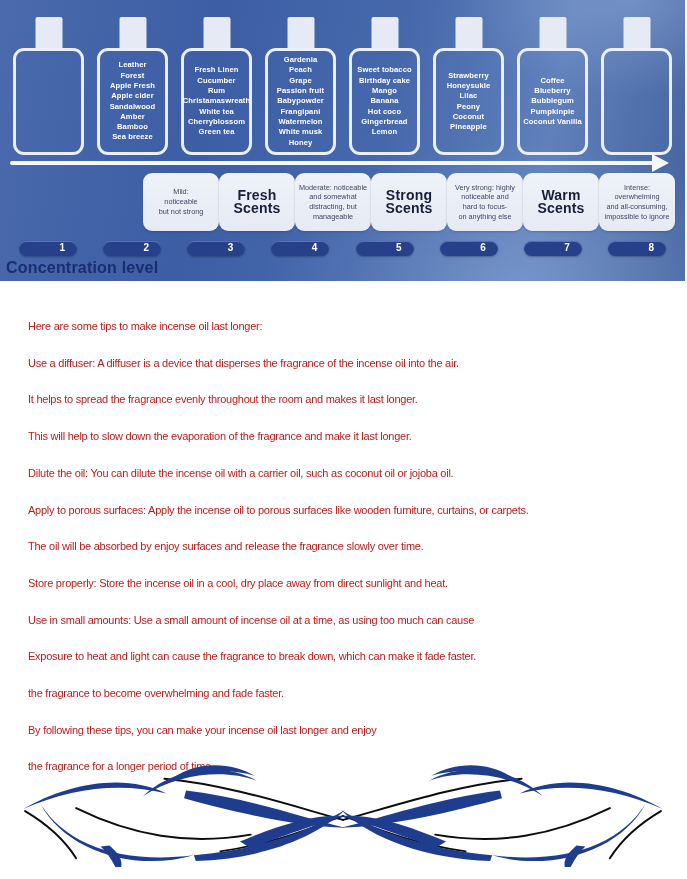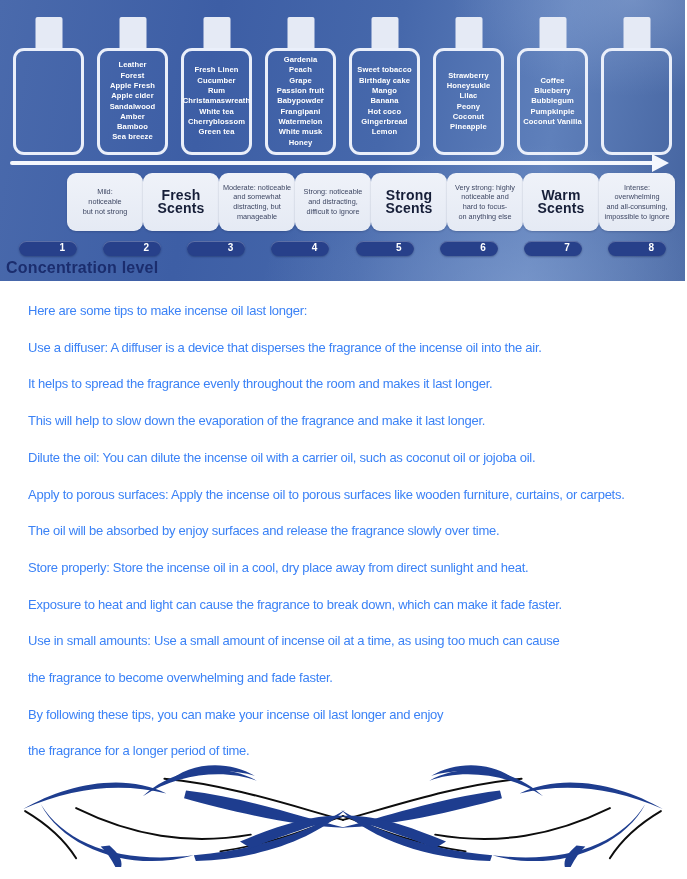--- a/index.html
+++ b/index.html
@@ -43,21 +43,21 @@
   .pill{width:58px;height:14.5px;background:#27408a;border-radius:9px;
     box-shadow:inset 0 1px 0 rgba(255,255,255,.25),0 1px 2px rgba(10,20,60,.35);
     display:flex;align-items:center;justify-content:flex-end;}
   .pill .num{color:#ffffff;font-size:10px;font-weight:bold;padding-right:12px;line-height:14px;}
 
   .caption{position:absolute;left:6px;top:259px;color:#1b2d6e;
     font-size:16px;font-weight:bold;letter-spacing:.2px;}
 
   
   .tips{position:absolute;left:28px;top:303px;right:8px;}
-  .tips p{margin:0 0 21px 0;font-size:13px;line-height:15.7px;color:#3b82f6;
+  .tips p{margin:16px 0 21px 0;font-size:11px;line-height:15.7px;color:#b91c1c;
     letter-spacing:-0.25px;white-space:nowrap;}
 
   
   .flourish{position:absolute;left:14px;top:763px;width:658px;height:104px;}
 </style>
 </head>
 <body>
 
 <div class="page">
 
@@ -160,25 +160,20 @@
         </div>
       <div class="level-box big">
           <span class="desc">Fresh Scents</span>
         </div>
       <div class="level-box">
           <span class="desc">Moderate: noticeable
 and somewhat
 distracting, but
 manageable</span>
         </div>
-      <div class="level-box">
-          <span class="desc">Strong: noticeable
-and distracting,
-difficult to ignore</span>
-        </div>
       <div class="level-box big">
           <span class="desc">Strong Scents</span>
         </div>
       <div class="level-box">
           <span class="desc">Very strong: highly
 noticeable and
 hard to focus-
 on anything else</span>
         </div>
       <div class="level-box big">
@@ -240,22 +235,22 @@
 
   <div class="tips">
     <p>Here are some tips to make incense oil last longer:</p>
     <p>Use a diffuser: A diffuser is a device that disperses the fragrance of the incense oil into the air.</p>
     <p>It helps to spread the fragrance evenly throughout the room and makes it last longer.</p>
     <p>This will help to slow down the evaporation of the fragrance and make it last longer.</p>
     <p>Dilute the oil: You can dilute the incense oil with a carrier oil, such as coconut oil or jojoba oil.</p>
     <p>Apply to porous surfaces: Apply the incense oil to porous surfaces like wooden furniture, curtains, or carpets.</p>
     <p>The oil will be absorbed by enjoy surfaces and release the fragrance slowly over time.</p>
     <p>Store properly: Store the incense oil in a cool, dry place away from direct sunlight and heat.</p>
+    <p>Use in small amounts: Use a small amount of incense oil at a time, as using too much can cause</p>
     <p>Exposure to heat and light can cause the fragrance to break down, which can make it fade faster.</p>
-    <p>Use in small amounts: Use a small amount of incense oil at a time, as using too much can cause</p>
     <p>the fragrance to become overwhelming and fade faster.</p>
     <p>By following these tips, you can make your incense oil last longer and enjoy</p>
     <p>the fragrance for a longer period of time.</p>
   </div>
 
   <svg class="flourish" viewBox="0 0 660 106" xmlns="http://www.w3.org/2000/svg">
     <g id="fl-half">
 
       <path d="M6,49 C28,62 46,78 58,97" fill="none" stroke="#0d0d0d" stroke-width="2" stroke-linecap="round"></path>
       <path d="M58,46 C115,74 172,84 236,73" fill="none" stroke="#0d0d0d" stroke-width="2" stroke-linecap="round"></path>

